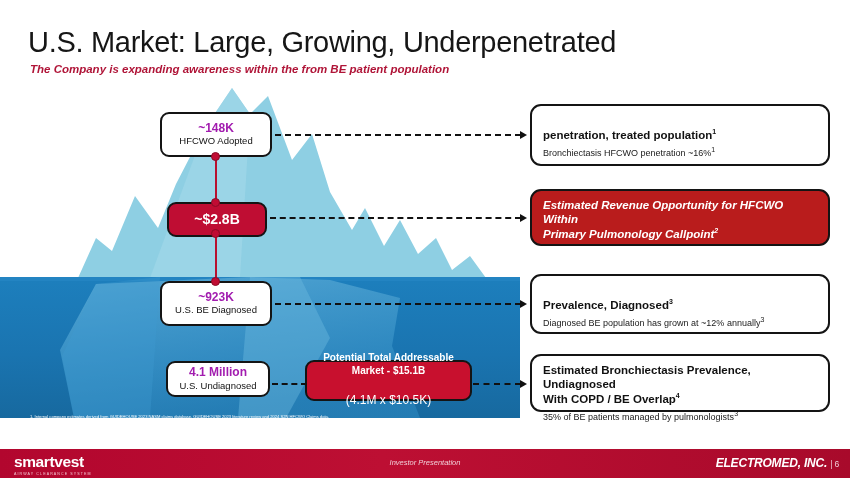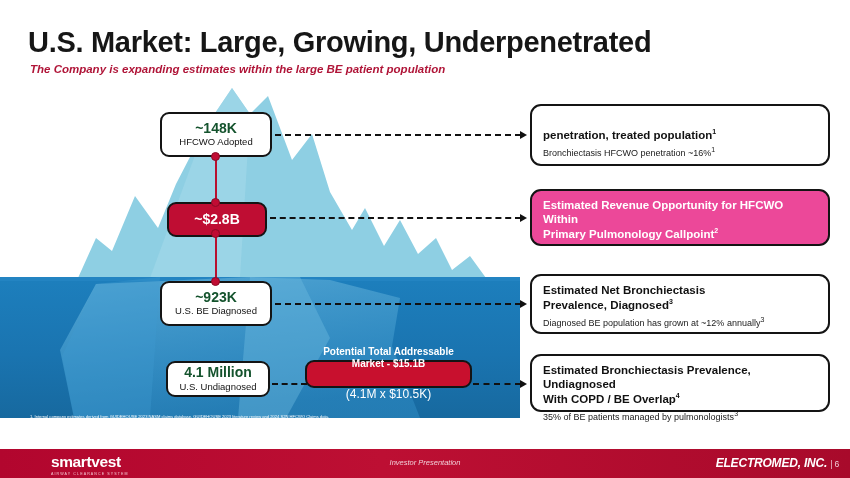--- a/index.html
+++ b/index.html
@@ -8,21 +8,21 @@
     font-family: "Liberation Sans", sans-serif;
     background: #ffffff;
     overflow: hidden;
     position: relative;
   }
   .slide { position: absolute; inset: 0; background:#fff; }
 
   
   .title {
     position: absolute; left: 28px; top: 26px;
-    font-size: 29px; font-weight: bold; color: #161616;
+    font-size: 29px; font-weight: normal; color: #161616;
     letter-spacing: -0.3px; white-space: nowrap;
   }
   .subtitle {
     position: absolute; left: 30px; top: 63px;
     font-size: 11.5px; font-weight: bold; font-style: italic;
     color: #b01538; white-space: nowrap;
   }
 
   
   .scene {
@@ -35,21 +35,21 @@
   .pill {
     position: absolute;
     background: #ffffff;
     border: 2.2px solid #141414;
     border-radius: 9px;
     display: flex; flex-direction: column;
     align-items: center; justify-content: center;
     text-align: center;
     z-index: 6;
   }
-  .pill .big { font-size: 14px; font-weight: bold; color:#14532d; line-height:1.05; }
+  .pill .big { font-size: 12px; font-weight: bold; color:#a21caf; line-height:1.05; }
   .pill .small { font-size: 9.5px; color:#111; line-height:1.25; margin-top:1px; }
 
   .pill-red {
     background: #bf0d33;
     border: 2.2px solid #141414;
   }
   .pill-red .big { color:#ffffff; font-size: 14px; }
 
   #pill-148k { left:160px; top:112px; width:112px; height:45px; }
   #pill-28b  { left:167px; top:202px; width:100px; height:35px; }
@@ -60,21 +60,21 @@
   .dot {
     position:absolute; width:9px; height:9px; border-radius:50%;
     background:#c00c33; border:1.4px solid #8c0b26; z-index:8;
   }
   .vline {
     position:absolute; width:2.4px; background:#b8102f; z-index:5;
   }
 
   
   #tam-box {
-    position:absolute; left:305px; top:360px; width:167px; height:28px;
+    position:absolute; left:305px; top:360px; width:167px; height:41px;
     background:#c8102e; border:2.2px solid #141414; border-radius:9px;
     display:flex; flex-direction:column; align-items:center; justify-content:center;
     text-align:center; z-index:6; color:#fff;
   }
   #tam-box .l1 { font-size:10px; font-weight:bold; line-height:1.25; }
   #tam-box .l2 { font-size:12px; font-weight:normal; line-height:1.3; margin-top:16px; }
 
   
   .arrow { position:absolute; height:10px; z-index:7; display:flex; align-items:center; }
   .arrow .dash {
@@ -92,21 +92,21 @@
     border:2.2px solid #141414; border-radius:11px;
     background:#ffffff; padding:8px 11px 9px 11px; z-index:6;
   }
   .callout .head {
     font-size:11.5px; font-weight:bold; color:#111; line-height:1.2;
   }
   .callout .sub {
     font-size:9px; color:#1a1a1a; line-height:1.25; margin-top:4px;
   }
   .callout.red {
-    background:#ec4899; border-color:#141414;
+    background:#b91c1c; border-color:#141414;font-style:italic;
   }
   .callout.red .head, .callout.red .sub { color:#ffffff; }
   .callout sup { font-size:7px; vertical-align: super; }
 
   #callout-1 { top:104px; height:62px; }
   #callout-2 { top:189px; height:57px; }
   #callout-3 { top:274px; height:60px; }
   #callout-4 { top:354px; height:58px; }
 
   
@@ -116,41 +116,41 @@
   .footnotes div {
     font-size:4.1px; color:#ffffff; line-height:1.52; white-space:nowrap;
   }
 
   
   .footer {
     position:absolute; left:0; bottom:0; width:850px; height:29px;
     background: linear-gradient(90deg,#b2062e 0%, #bd0f33 45%, #a80a2b 100%);
     z-index:10;
   }
-  .logo { position:absolute; left:14px; top:5px;margin-left:37px; }
+  .logo { position:absolute; left:14px; top:5px; }
   .logo .word { font-size:15.5px; font-weight:bold; color:#ffffff; letter-spacing:-0.4px; line-height:1; }
   .logo .tag { font-size:3.6px; color:#f2c7d2; letter-spacing:1.1px; margin-top:2px; }
   .footer-center {
     position:absolute; left:0; right:0; top:9px; text-align:center;
     font-size:7.5px; font-style:italic; color:#f0cdd6;
   }
   .footer-right {
     position:absolute; right:11px; top:7px;
     font-size:12px; font-weight:bold; font-style:italic; color:#ffffff;
     letter-spacing:-0.2px;
   }
   .footer-right .pg { font-size:8.5px; font-weight:normal; font-style:normal; color:#f0cdd6; }
 </style>
 </head>
 <body>
 
 <div class="slide">
 
   <div class="title">U.S. Market: Large, Growing, Underpenetrated</div>
-  <div class="subtitle">The Company is expanding estimates within the large BE patient population</div>
+  <div class="subtitle">The Company is expanding awareness within the from BE patient population</div>
 
   <div class="scene">
     <svg width="520" height="330" viewBox="0 0 520 330">
       <defs>
         <linearGradient id="waterGrad" x1="0" y1="0" x2="0" y2="1">
           <stop offset="0%" stop-color="#1d7fbd"></stop>
           <stop offset="55%" stop-color="#1a74b0"></stop>
           <stop offset="100%" stop-color="#17699f"></stop>
         </linearGradient>
         <linearGradient id="subGrad" x1="0" y1="0" x2="0.35" y2="1">
@@ -240,21 +240,21 @@
       <span>Estimated Revenue Opportunity for HFCWO Within</span><br>
       <span>Primary Pulmonology Callpoint</span><sup>2</sup>
     </div>
     <div class="sub">
       <span>((923K – 148K) x 35% x $10.5K) = $2.8B</span><sup>2</sup>
     </div>
   </div>
 
   <div class="callout" id="callout-3">
     <div class="head">
-      <span>Estimated Net Bronchiectasis</span><br>
+      <br>
       <span>Prevalence, Diagnosed</span><sup>3</sup>
     </div>
     <div class="sub">
       <span>Diagnosed BE population has grown at ~12% annually</span><sup>3</sup>
     </div>
   </div>
 
   <div class="callout" id="callout-4">
     <div class="head">
       <span>Estimated Bronchiectasis Prevalence, Undiagnosed</span><br>

